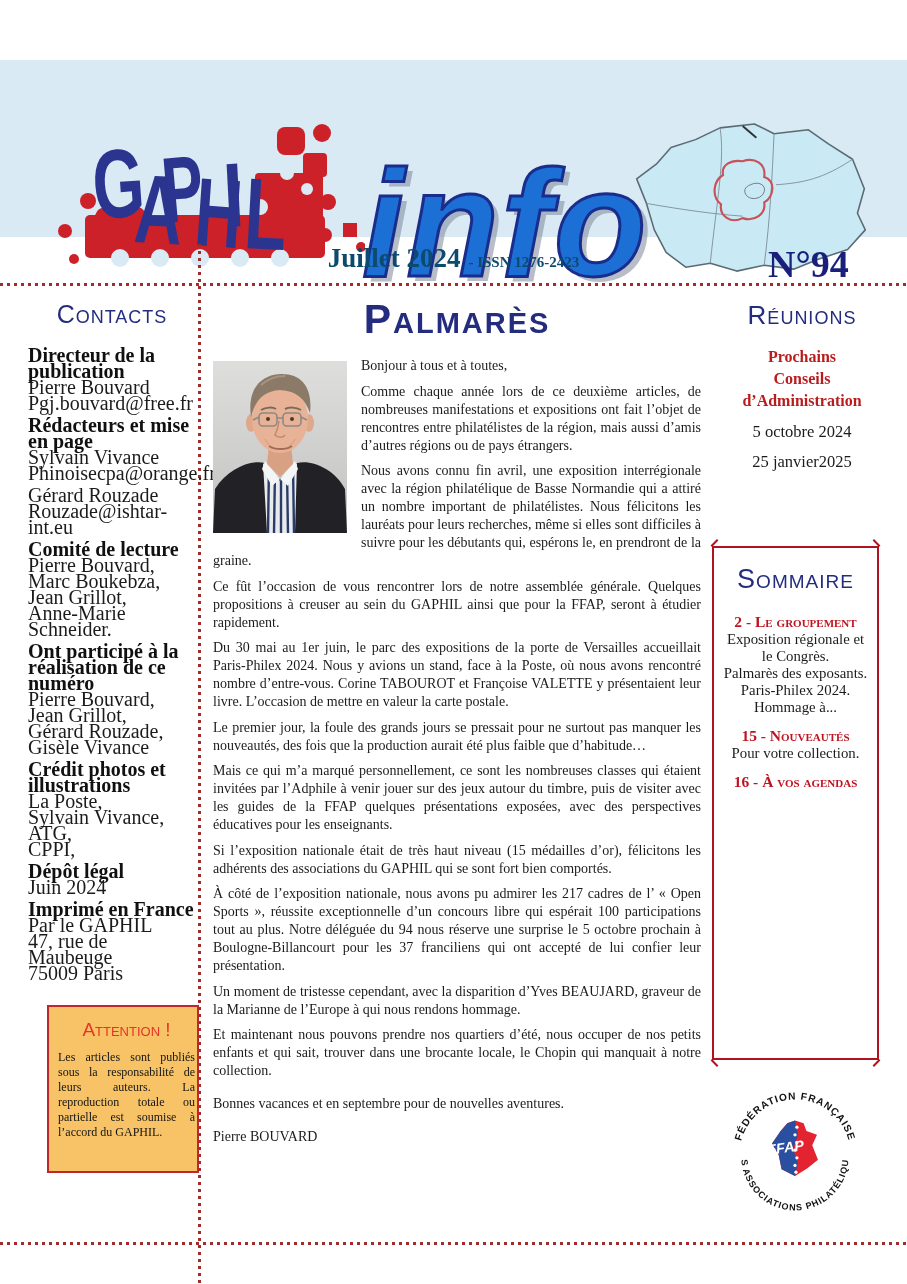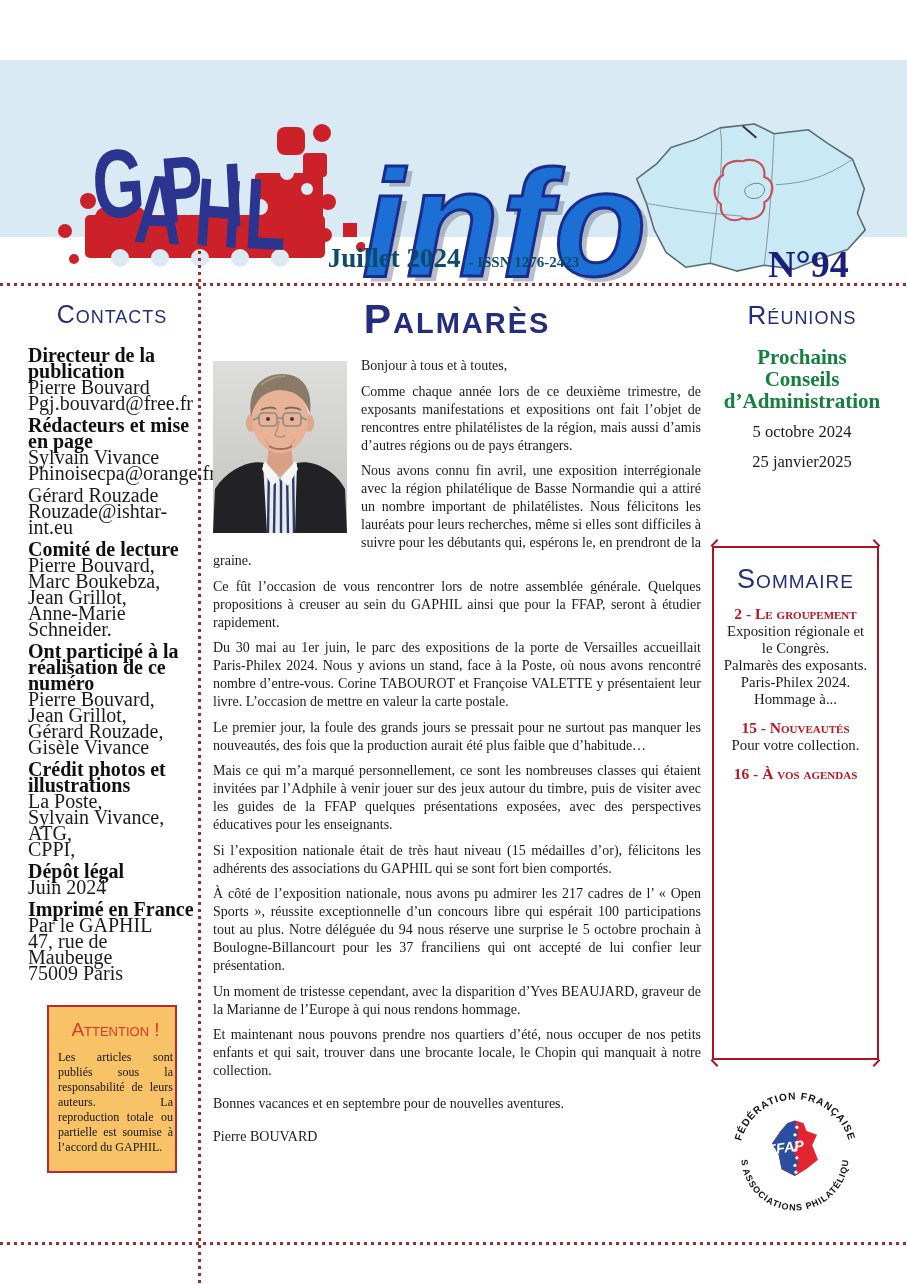--- a/index.html
+++ b/index.html
@@ -31,43 +31,43 @@
   .sc-heading { font-family:"Liberation Sans",sans-serif; font-variant:small-caps; color:#232C7E;
                 text-align:center; letter-spacing:1px; }
 
   
   .col-left { position:absolute; left:28px; top:300px; width:168px; }
   .col-left .sc-heading { font-size:25px; margin-bottom:18px; }
   .contact-section { margin-bottom:6px; font-size:20px; line-height:16px; }
   .contact-title { font-weight:bold; color:#101010; }
   .contact-line { color:#1b1b1b; }
 
-  .attention-box { position:absolute; left:47px; top:1005px; width:130px; height:168px; box-sizing:border-box;
+  .attention-box { position:absolute; left:47px; top:1005px; width:152px; height:168px; box-sizing:border-box;
                    background:#F7C366; border:2px solid #C0272D; padding:12px 2px 0 9px; }
   .attention-box .att-heading { font-family:"Liberation Sans",sans-serif; font-variant:small-caps;
                    color:#E5342A; font-size:19px; text-align:center; margin-bottom:9px; }
   .attention-box .att-body { font-size:12px; font-weight:normal; line-height:15px; text-align:justify; color:#141414; }
 
   
   .col-center { position:absolute; left:213px; top:296px; width:488px; }
   .col-center .sc-heading { font-size:41px; font-weight:bold; letter-spacing:2px; margin-bottom:14px; }
   .photo { float:left; width:134px; height:172px; margin:4px 14px 4px 0; }
   .edit-p { margin:0 0 7.5px 0; font-size:14px; line-height:18px; text-align:justify; }
   .edit-p.first { text-align:left; }
   .edit-p.spaced { margin-top:15px; }
 
   
   .col-right { position:absolute; left:712px; top:300px; width:180px; text-align:center; }
   .col-right .sc-heading { font-size:26px; margin-bottom:15px; }
-  .reunion-sub { font-weight:bold; font-size:21px; line-height:22px; color:#15803d; }
+  .reunion-sub { font-weight:bold; font-size:16px; line-height:22px; color:#b91c1c; }
   .reunion-date { font-size:16.5px; margin-top:10px; }
 
   .sommaire-box { position:absolute; left:712px; top:546px; width:167px; height:514px; box-sizing:border-box;
                   border:2px solid #B01320; background:#fff; padding:16px 6px 0 6px; text-align:center; }
-  .sommaire-box .sc-heading { font-size:27px; margin-bottom:10px; }
+  .sommaire-box .sc-heading { font-size:27px; margin-bottom:18px; }
   .som-entry { margin-bottom:11px; }
   .som-label { font-variant:small-caps; font-weight:bold; color:#BE1421; font-size:15.5px; line-height:18px; }
   .som-item { font-size:14.8px; line-height:17px; color:#1b1b1b; }
   .corner { position:absolute; width:9px; height:2px; background:#B01320; }
   .corner.tl { left:-4px; top:-6px; transform:rotate(-45deg); }
   .corner.tr { right:-4px; top:-6px; transform:rotate(45deg); }
   .corner.bl { left:-4px; bottom:-6px; transform:rotate(45deg); }
   .corner.br { right:-4px; bottom:-6px; transform:rotate(-45deg); }
 
   .ffap-logo { position:absolute; left:728px; top:1086px; width:134px; height:134px; }
@@ -230,21 +230,21 @@
           <path d="M64,57 L70,57 M46,56 L40,59 M88,56 L94,59" stroke="#8A8A88" stroke-width="1.6" fill="none"></path>
           <circle cx="55" cy="58" r="2" fill="#4A3A30"></circle>
             <circle cx="79" cy="58" r="2" fill="#4A3A30"></circle>
           <path d="M66,60 C65,68 63,72 62,74 C65,77 70,77 72,74" stroke="#C08A6E" stroke-width="1.5" fill="none"></path>
           <path d="M56,85 C62,89 73,89 79,85" stroke="#A56A55" stroke-width="2" fill="none"></path>
           <path d="M52,78 C54,82 56,84 58,85 M82,78 C80,82 78,84 76,85" stroke="#D09A7E" stroke-width="1" fill="none"></path>
         </svg>
       </div>
       <div id="editorial-paragraphs">
           <p class="edit-p first">Bonjour à tous et à toutes,</p>
-          <p class="edit-p">Comme chaque année lors de ce deuxième trimestre, de exposants manifestations et expositions ont fait l’objet de rencontres entre philatélistes de la région, mais aussi d’amis d’autres régions ou de pays étrangers.</p>
+          <p class="edit-p">Comme chaque année lors de ce deuxième articles, de nombreuses manifestations et expositions ont fait l’objet de rencontres entre philatélistes de la région, mais aussi d’amis d’autres régions ou de pays étrangers.</p>
           <p class="edit-p">Nous avons connu fin avril, une exposition interrégionale avec la région philatélique de Basse Normandie qui a attiré un nombre important de philatélistes. Nous félicitons les lauréats pour leurs recherches, même si elles sont difficiles à suivre pour les débutants qui, espérons le,  en prendront de la graine.</p>
           <p class="edit-p">Ce fût l’occasion de vous rencontrer lors de notre assemblée générale. Quelques propositions à creuser au sein du GAPHIL ainsi que pour la FFAP, seront à étudier rapidement.</p>
           <p class="edit-p">Du 30 mai au 1er juin, le parc des expositions de la porte de Versailles accueillait Paris-Philex 2024. Nous y avions un stand, face à la Poste,  où nous avons rencontré nombre d’entre-vous. Corine TABOUROT et Françoise VALETTE y présentaient leur livre. L’occasion de mettre en valeur la carte postale.</p>
           <p class="edit-p">Le premier jour, la foule des grands jours se pressait pour ne surtout pas manquer les nouveautés, des fois que la production aurait été plus faible que d’habitude…</p>
           <p class="edit-p">Mais ce qui m’a marqué personnellement, ce sont les nombreuses classes qui étaient invitées par l’Adphile à venir jouer sur des jeux autour du timbre, puis de visiter avec les guides de la FFAP quelques présentations exposées, avec des  perspectives éducatives pour les enseignants.</p>
           <p class="edit-p">Si l’exposition nationale était de très haut niveau (15 médailles d’or), félicitons les adhérents des associations du GAPHIL qui se sont fort bien comportés.</p>
           <p class="edit-p">À côté de l’exposition nationale, nous avons pu admirer les 217 cadres de l’ « Open Sports », réussite exceptionnelle d’un concours libre qui espérait 100 participations tout au plus. Notre déléguée du 94 nous réserve une surprise le 5 octobre prochain à Boulogne-Billancourt pour les 37 franciliens qui ont accepté de lui confier leur présentation.</p>
           <p class="edit-p">Un moment de tristesse cependant, avec la disparition d’Yves BEAUJARD, graveur de la Marianne de l’Europe à qui nous rendons hommage.</p>
           <p class="edit-p">Et maintenant nous pouvons prendre nos quartiers d’été, nous occuper de nos petits enfants et qui sait, trouver dans une brocante locale, le Chopin qui manquait à notre collection.</p>
           <p class="edit-p spaced">Bonnes vacances et en septembre pour de nouvelles aventures.</p>

